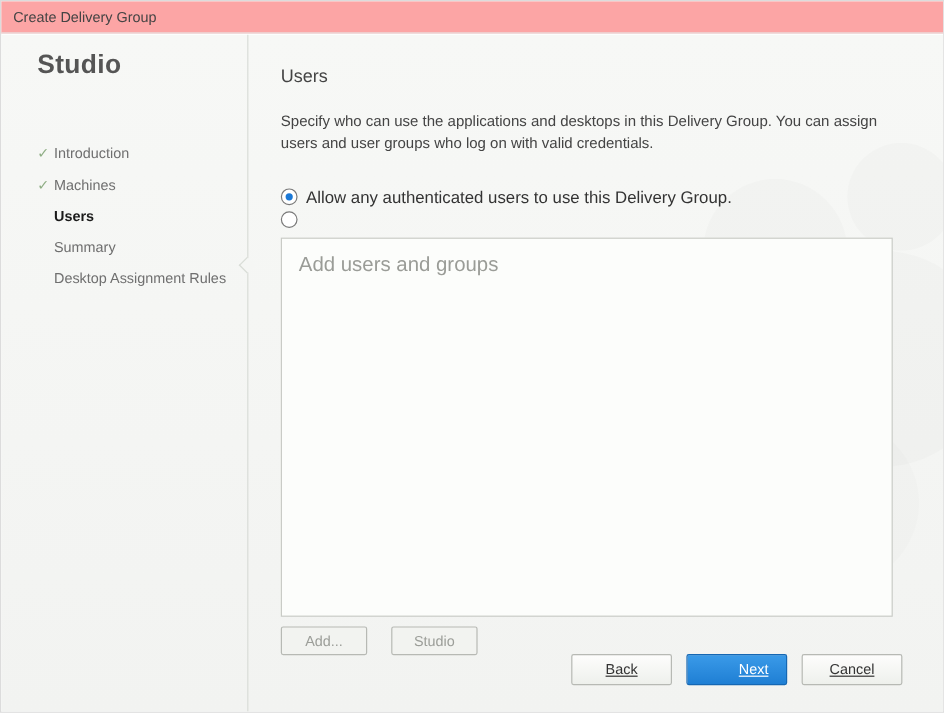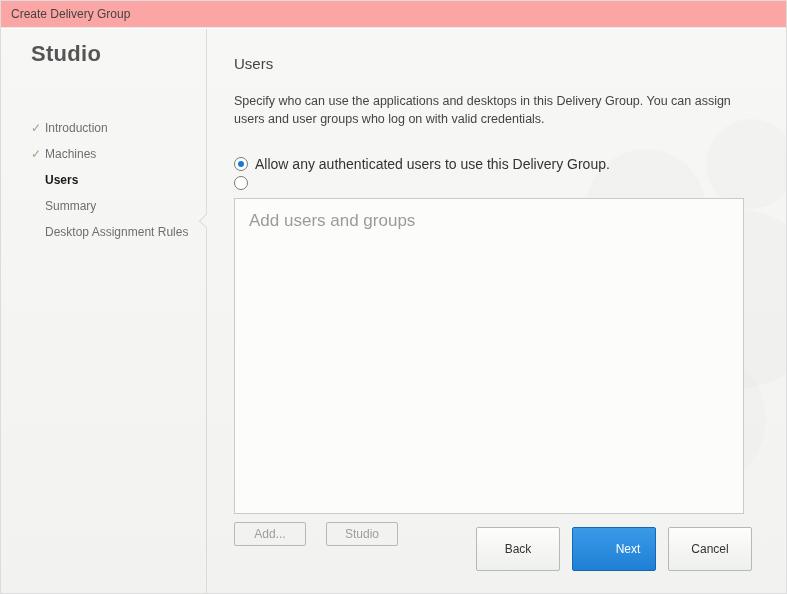--- a/index.html
+++ b/index.html
@@ -151,21 +151,21 @@
     color:#9c9e99;
     background:#f2f3f0;
     cursor:default;
   }
 
   .footer {
     position:absolute;
     right:34px; bottom:22px;
     display:flex; gap:12px;
   }
-  .footer .btn { min-width:84px; height:44px; }
+  .footer .btn { min-width:84px; height:26px;text-decoration:underline; }
   .btn.primary {
     background:linear-gradient(#3a9ae8,#1f7fd4);
     border:1px solid #1567b3;
     color:#fff;
     padding-left:40px;
   }
 </style>
 </head>
 <body>
 

